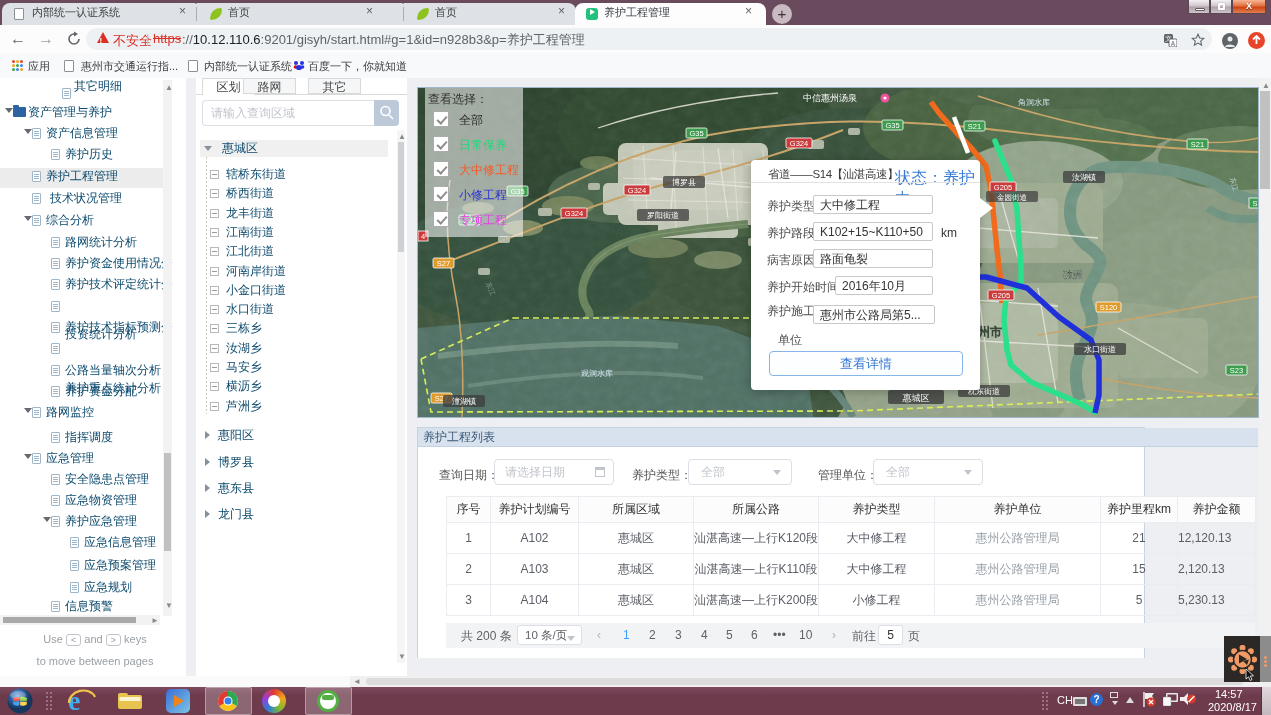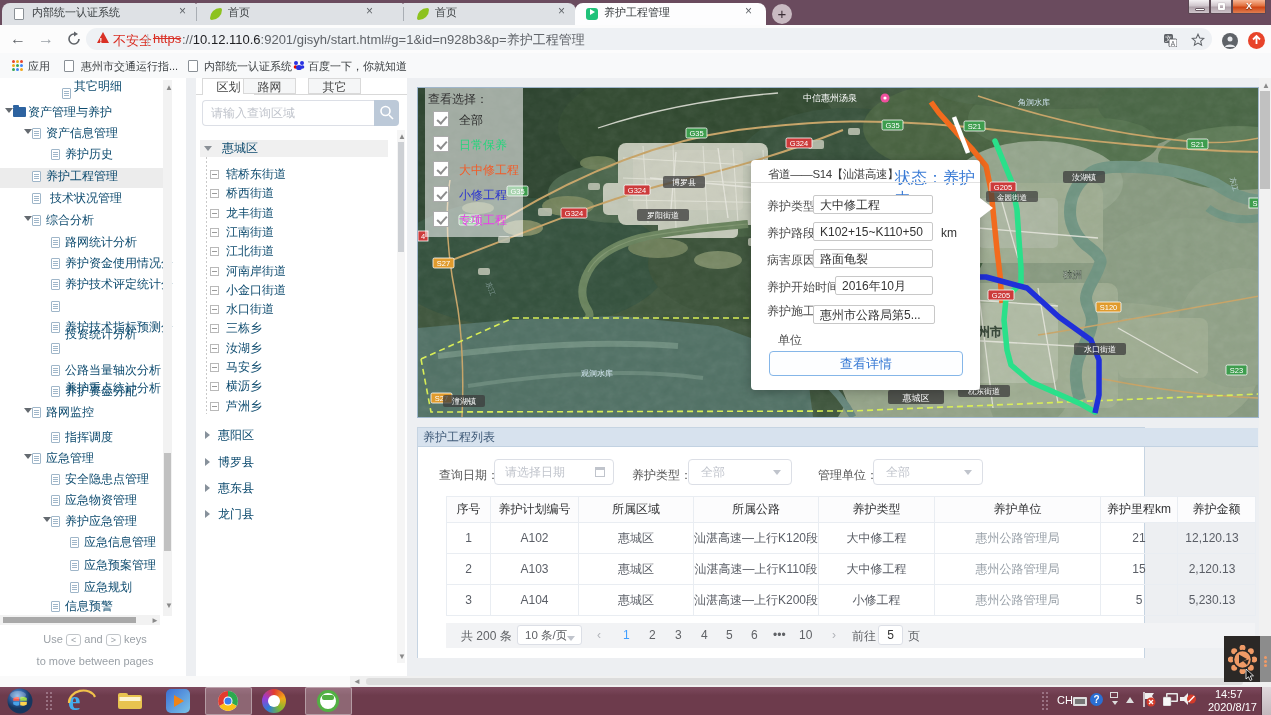--- a/index.html
+++ b/index.html
@@ -53,21 +53,21 @@
 #listpanel{left:417px;top:349px;width:728px;height:231px;background:#fff;border:1px solid #c6d4e2;border-bottom:none;}
 #ltitle{left:0;top:0;width:840px;height:19px;background:#d7e2ee;border-bottom:1px solid #c2d2e2;font-size:12px;color:#3f5a78;line-height:19px;padding-left:5px;}
 .flabel{font-size:12px;color:#555;top:39px;white-space:nowrap;}
 .finput{top:31px;height:26px;background:#fff;border:1px solid #dcdfe6;border-radius:4px;font-size:12px;color:#c0c4cc;line-height:24px;}
 .caret{position:absolute;right:10px;top:10px;width:0;height:0;border-left:4px solid transparent;border-right:4px solid transparent;border-top:5px solid #c0c4cc;}
 table{border-collapse:collapse;font-size:12px;color:#5a5e66;table-layout:fixed;}
 td{border:1px solid #e9edf2;text-align:center;white-space:nowrap;overflow:hidden;}
 .th td{height:26px;color:#303133;font-weight:normal;background:#fcfcfd;}
 .tr td{height:31px;}
 td.gray{color:#98a0a8;}
-td.num{text-align:center;padding-right:9px;}
+td.num{text-align:left;padding-right:9px;}
 .pgt{font-size:12px;color:#606266;white-space:nowrap;}
 
 .sbar{background:#f2f2f2;}
 .sthumb{background:#c1c1c1;border-radius:0px;}
 .sarrow{color:#8a8a8a;font-size:8px;line-height:8px;}
 
 #taskbar{left:0;top:687px;width:1271px;height:28px;background:linear-gradient(#7d4a5e,#6d3b4c 30%,#6d3b4c);}
 #hscroll{left:0;top:676px;width:1271px;height:11px;background:#f0f0f0;}
 .white{color:#fff;}
 </style>

